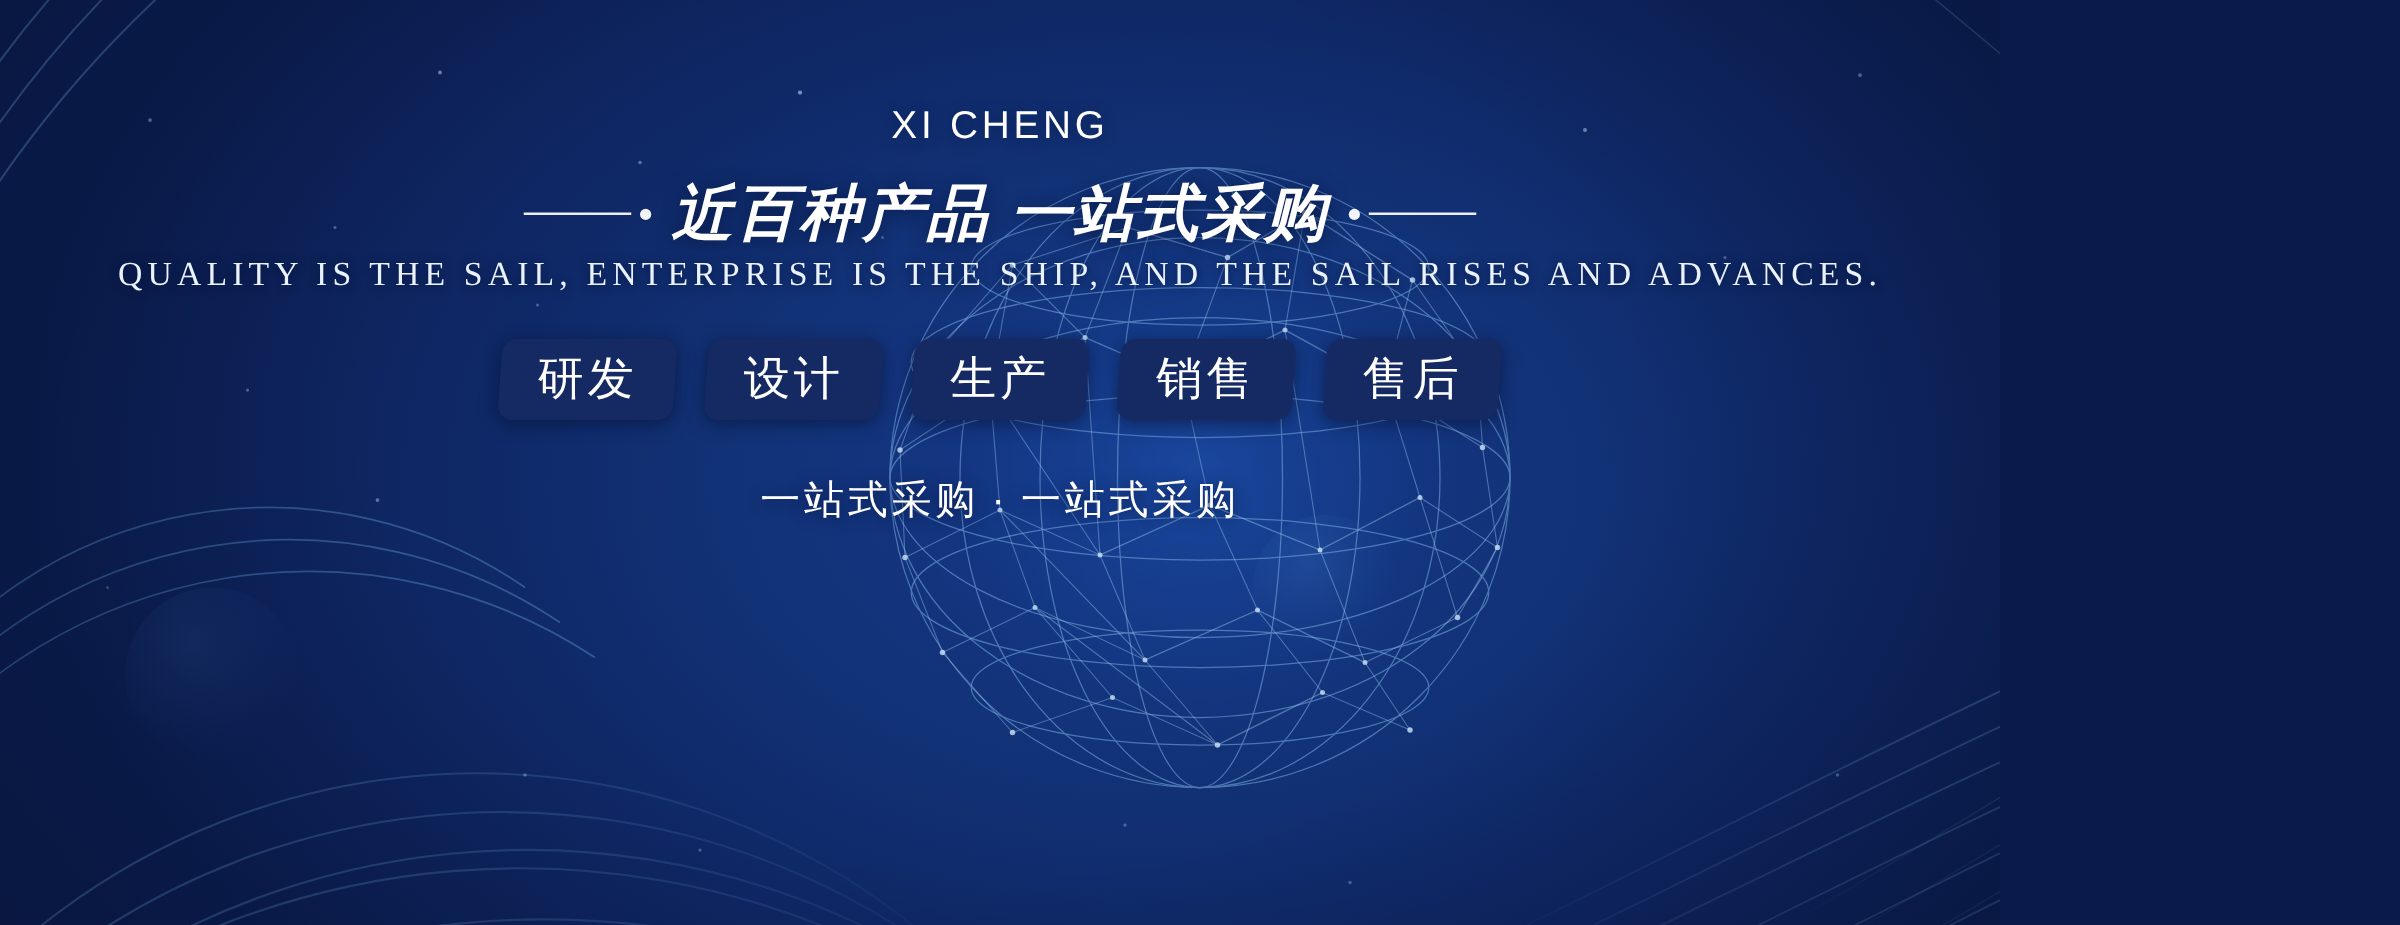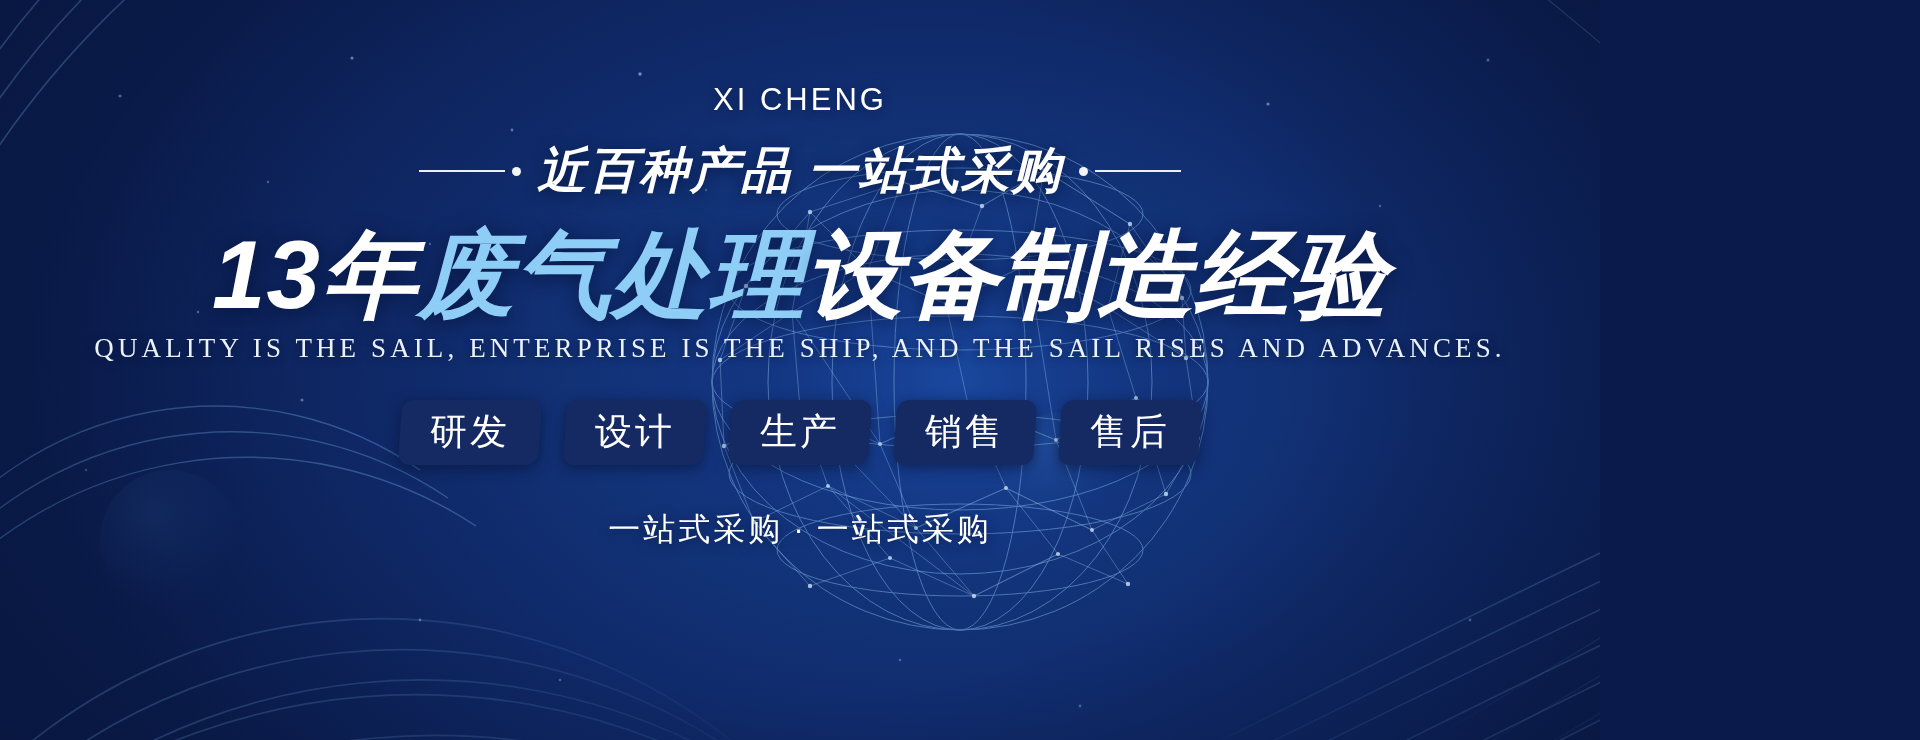--- a/index.html
+++ b/index.html
@@ -352,23 +352,20 @@
         <span class="deco-line"></span>
         <span class="deco-dot"></span>
       </span>
       <div class="subtitle">近百种产品 一站式采购</div>
       <span class="deco right">
         <span class="deco-dot"></span>
         <span class="deco-line"></span>
       </span>
     </div>
 
-    <div class="headline">
-      <span>13年</span><span class="accent">废气处理</span><span>设备制造经验</span>
-    </div>
 
     <div class="tagline">QUALITY IS THE SAIL, ENTERPRISE IS THE SHIP, AND THE SAIL RISES AND ADVANCES.</div>
 
     <div class="pills">
       <div class="pill">
         <span class="pill-label">研发</span>
       </div>
       <div class="pill">
         <span class="pill-label">设计</span>
       </div>

